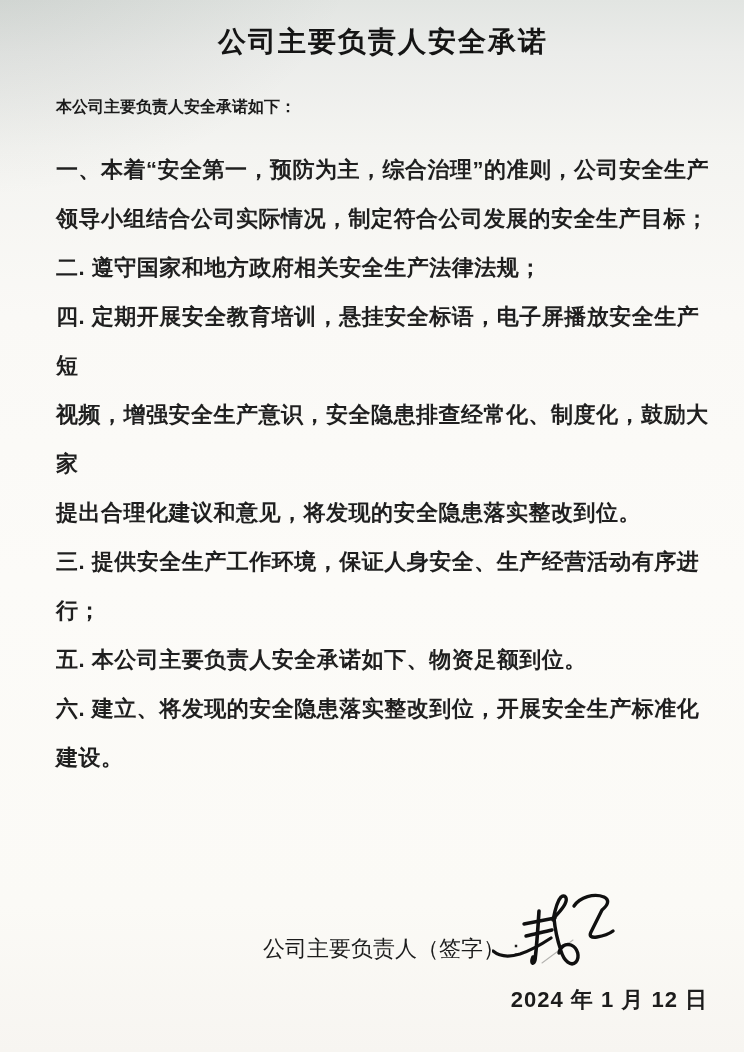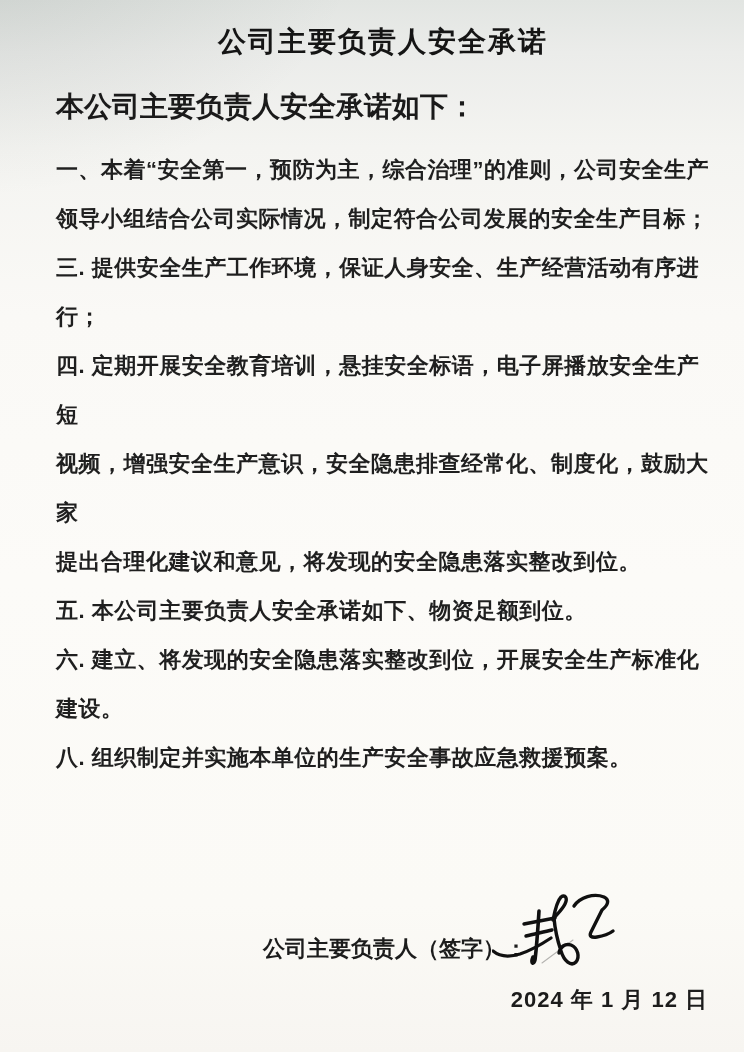--- a/index.html
+++ b/index.html
@@ -20,21 +20,21 @@
     margin:26px 0 0 0;
     text-align:center;
     font-size:28px;
     line-height:32px;
     font-weight:700;
     letter-spacing:2px;
     color:#151515;
   }
   .intro{
     margin:34px 0 0 0;
-    font-size:28px;
+    font-size:16px;
     line-height:30px;
     font-weight:700;
     color:#1a1a1a;
   }
   .items{margin-top:23px;}
   .item{
     margin:0;
     font-size:22px;
     line-height:49px;
     font-weight:700;
@@ -42,21 +42,21 @@
     letter-spacing:0.5px;
     color:#1f1f1f;
   }
   .sig-row{
     position:relative;
     margin-top:150px;
     height:34px;
     padding-left:207px;
     font-size:22px;
     line-height:34px;
-    font-weight:700;
+    font-weight:400;
     color:#1c1c1c;
   }
   .signature-svg{
     position:absolute;
     left:436px;
     top:-48px;
     width:176px;
     height:100px;
   }
   .date-line{
@@ -74,28 +74,28 @@
 <body>
 
 <div class="page">
   <h1 class="title">公司主要负责人安全承诺</h1>
 
   <p class="intro">本公司主要负责人安全承诺如下：</p>
 
   <div class="items">
     <p class="item">一、本着“安全第一，预防为主，综合治理”的准则，公司安全生产
 领导小组结合公司实际情况，制定符合公司发展的安全生产目标；</p>
-    <p class="item">三. 提供安全生产工作环境，保证人身安全、生产经营活动有序进行；</p>
+    <p class="item">二. 遵守国家和地方政府相关安全生产法律法规；</p>
     <p class="item">四. 定期开展安全教育培训，悬挂安全标语，电子屏播放安全生产短
 视频，增强安全生产意识，安全隐患排查经常化、制度化，鼓励大家
 提出合理化建议和意见，将发现的安全隐患落实整改到位。</p>
+    <p class="item">三. 提供安全生产工作环境，保证人身安全、生产经营活动有序进行；</p>
     <p class="item">五. 本公司主要负责人安全承诺如下、物资足额到位。</p>
     <p class="item">六. 建立、将发现的安全隐患落实整改到位，开展安全生产标准化
 建设。</p>
-    <p class="item">八. 组织制定并实施本单位的生产安全事故应急救援预案。</p>
   </div>
 
   <div class="sig-row">
     <span>公司主要负责人（签字）：</span>
     <svg class="signature-svg" viewBox="0 0 176 100" fill="none" xmlns="http://www.w3.org/2000/svg">
 
       <path d="M1 67 C 8 73, 18 73, 28 70 C 40 66, 50 60, 59 54" stroke="#101010" stroke-width="3.2" stroke-linecap="round" stroke-linejoin="round"></path>
 
       <path d="M32 40 C 42 38, 53 36, 63 34" stroke="#101010" stroke-width="3.4" stroke-linecap="round"></path>
       <path d="M34 52 C 42 50, 52 48, 60 46" stroke="#101010" stroke-width="3.4" stroke-linecap="round"></path>

